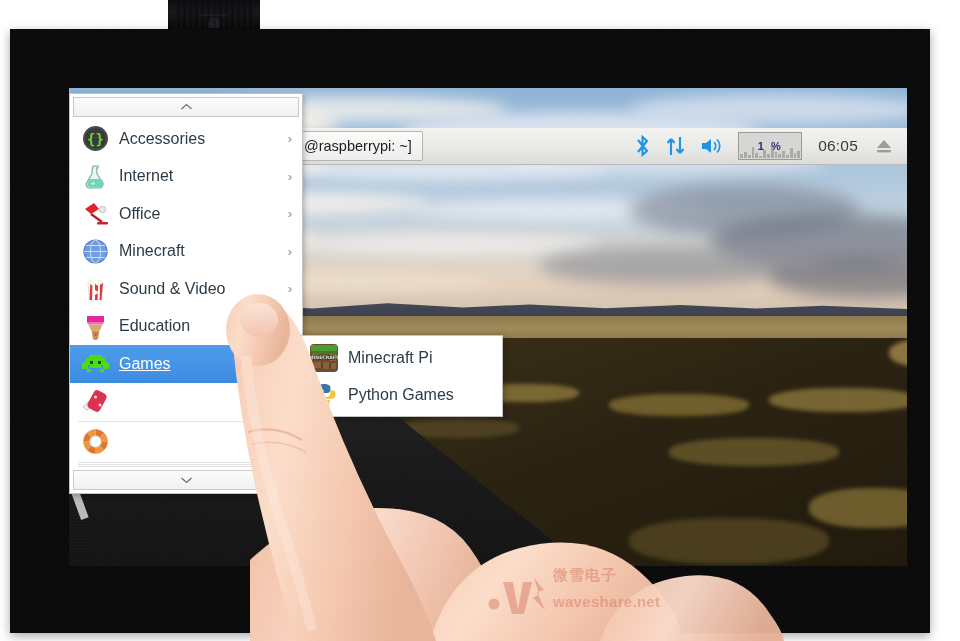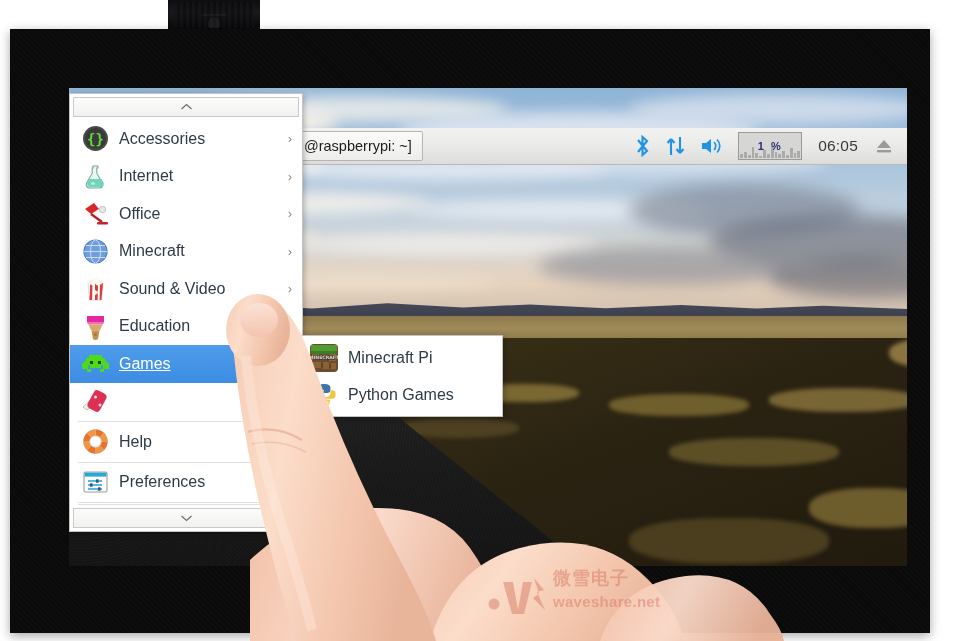--- a/index.html
+++ b/index.html
@@ -93,21 +93,21 @@
 
   
   .ripple{position:absolute;left:170px;top:238px;width:66px;height:66px;z-index:63;pointer-events:none;}
   .ripple b{position:absolute;border:2px solid rgba(255,255,255,.75);border-radius:50%;}
 
   
   .hand{position:absolute;left:0;top:0;width:960px;height:641px;z-index:80;pointer-events:none;}
 
   
   .wm{position:absolute;left:487px;top:566px;width:170px;height:60px;z-index:90;opacity:.42;}
-  .wm-cn{position:absolute;left:66px;top:0;font-size:18px;color:#d36b55;letter-spacing:1px;
+  .wm-cn{position:absolute;left:66px;top:0;font-size:15px;color:#d36b55;letter-spacing:1px;
     font-family:"DejaVu Sans",sans-serif;font-weight:bold;}
   .wm-en{position:absolute;left:66px;top:27px;font-size:15px;color:#d36b55;font-weight:bold;letter-spacing:.3px;}
 </style>
 </head>
 <body>
 
 <div id="root">
 
   <div class="connector"></div>
 
@@ -366,46 +366,25 @@
               <path d="M22 5 a12 12 0 0 1 3.5 8.5 h-6 a6 6 0 0 0 -1.8 -4.3 Z" fill="#f1963f"></path>
               <path d="M25.5 13.5 a12 12 0 0 1 -3.5 8.5 l-4.2 -4.2 a6 6 0 0 0 1.7 -4.3 Z" fill="#e8742a"></path>
               <path d="M22 22 a12 12 0 0 1 -8.5 3.5 v-6 a6 6 0 0 0 4.3 -1.8 Z" fill="#f1963f"></path>
               <path d="M13.5 25.5 a12 12 0 0 1 -8.5 -3.5 l4.2 -4.2 a6 6 0 0 0 4.3 1.7 Z" fill="#e8742a"></path>
               <path d="M5 22 a12 12 0 0 1 -3.5 -8.5 h6 a6 6 0 0 0 1.7 4.3 Z" fill="#f1963f"></path>
               <path d="M1.5 13.5 a12 12 0 0 1 3.5 -8.5 l4.2 4.2 a6 6 0 0 0 -1.7 4.3 Z" fill="#e8742a"></path>
               <path d="M5 5 a12 12 0 0 1 8.5 -3.5 v6 a6 6 0 0 0 -4.3 1.7 Z" fill="#f1963f"></path>
               <circle cx="13.5" cy="13.5" r="5.6" fill="#ffffff" stroke="#c7c7c7" stroke-width=".8"></circle>
             </svg>
           </span>
-          <span class="lbl">Help</span>
           <span class="arw"></span>
         </div>
 
         <div class="sep"></div>
 
-        <div class="mi">
-          <span class="ico">
-            <svg width="27" height="24" viewBox="0 0 27 24">
-              <rect x="2" y="2" width="23" height="20" rx="1.5" fill="#fafafa" stroke="#9e9e9e" stroke-width="1.1"></rect>
-              <rect x="2.6" y="2.6" width="21.8" height="4" fill="#29a8d4"></rect>
-              <g stroke="#3fa9dd" stroke-width="1.7">
-                <path d="M6 11 h14"></path>
-                  <path d="M6 15 h14"></path>
-                  <path d="M6 19 h14"></path>
-              </g>
-              <g fill="#2d5c78">
-                <rect x="14" y="9.2" width="2.6" height="3.6" rx=".6"></rect>
-                <rect x="8" y="13.2" width="2.6" height="3.6" rx=".6"></rect>
-                <rect x="16" y="17.2" width="2.6" height="3.6" rx=".6"></rect>
-              </g>
-            </svg>
-          </span>
-          <span class="lbl">Preferences</span>
-          <span class="arw"></span>
-        </div>
 
         <div class="sep"></div>
 
 
         <div class="sep"></div>
 
         <div class="scrollbtn">
           <svg width="13" height="8" viewBox="0 0 13 8">
             <path d="M1.5 2 L6.5 6.5 L11.5 2" fill="none" stroke="#70706e" stroke-width="1.3"></path>
           </svg>

